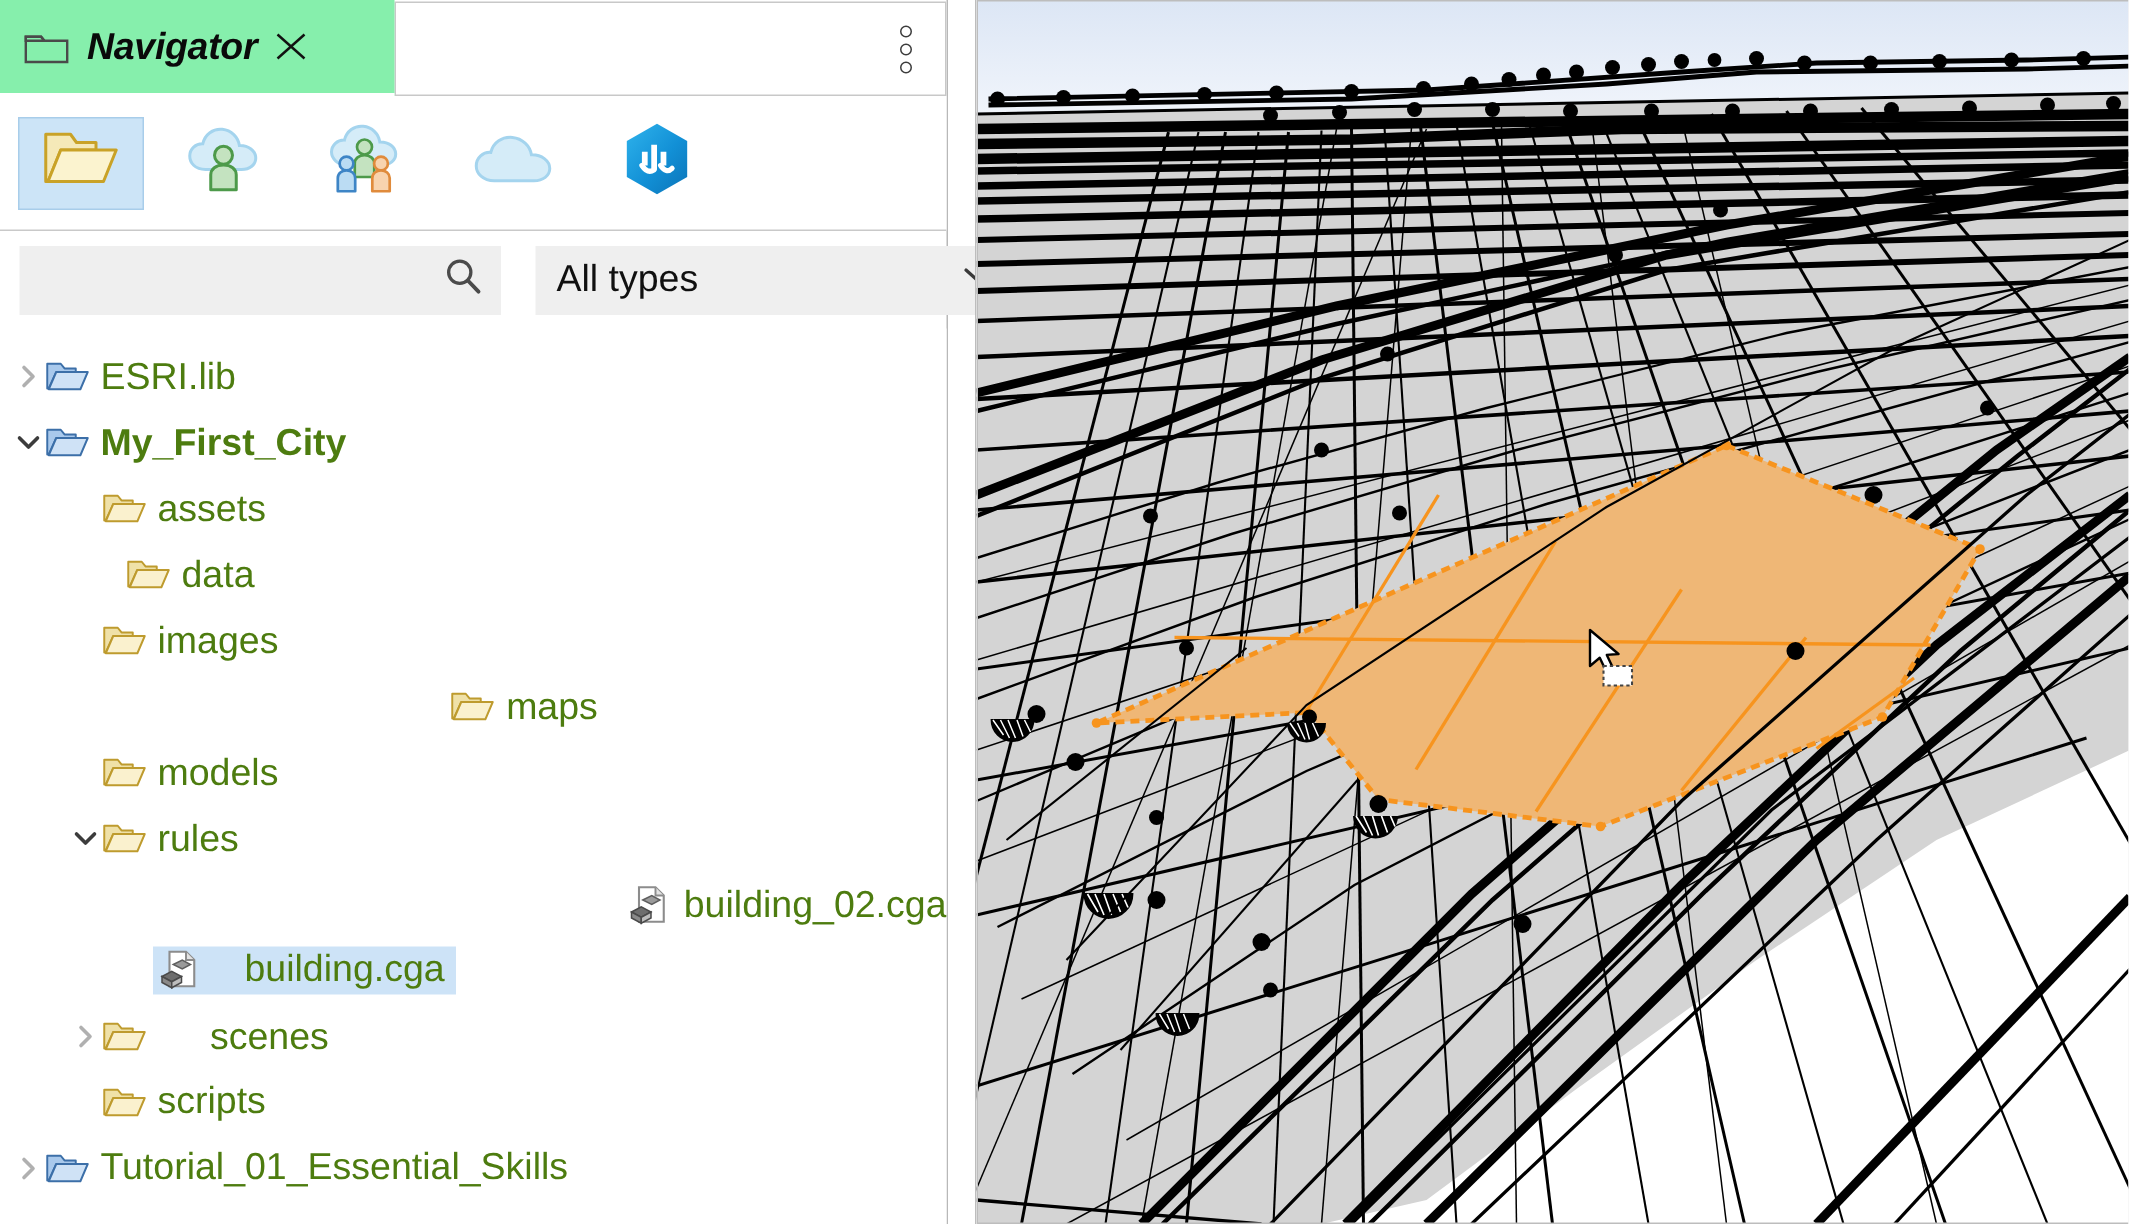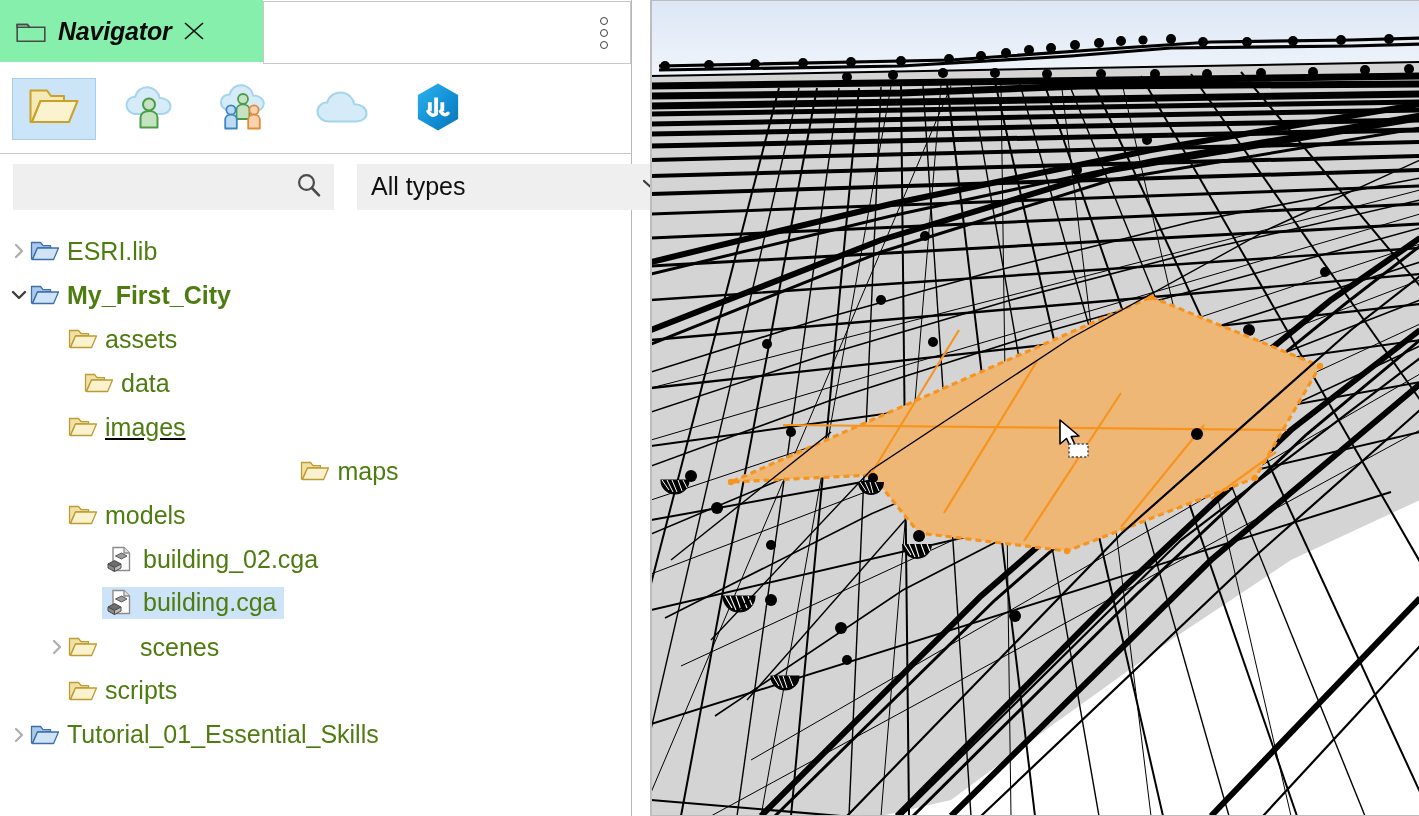--- a/index.html
+++ b/index.html
@@ -175,20 +175,21 @@
     white-space: nowrap;
     line-height: 1;
   }
   .tree-row.bold .tw-label { font-weight: bold; }
   .tw-sel {
     display: inline-flex;
     align-items: center;
     background: #cde3f7;
     padding: 2px 8px 4px 4px;
     margin-left: -4px;
+    gap: 20px;
   }
 
   
   #viewport {
     position: absolute;
     left: 650px; top: 0;
     width: 769px; height: 816px;
     background: #ffffff;
     overflow: hidden;
     border-left: 1px solid #bdbdbd;
@@ -365,21 +366,21 @@
           <span style="display: inline-flex; align-items: center;">
             <span class="tw-icon">
               <svg viewBox="0 0 30 24" width="30" height="24">
                 <path d="M1.5 3.5 H10.5 L13 6.6 H20.5 V9 H7.5 L2.5 20 H1.5 Z" fill="#EFE1A8" stroke="#BE9B2E" stroke-width="1.3" stroke-linejoin="round"></path>
                 <path d="M7.5 9 H28.5 L23.6 20.5 H2.5 Z" fill="#FAF1CE" stroke="#BE9B2E" stroke-width="1.3" stroke-linejoin="round"></path>
               </svg>
             </span>
             <span class="tw-label">data</span>
           </span>
         </div>
-        <div class="tree-row" style="padding-left: 46px; text-decoration: underline;">
+        <div class="tree-row" style="padding-left: 46px;">
           <span class="tw-spacer"></span>
           <span style="display: inline-flex; align-items: center;">
             <span class="tw-icon">
               <svg viewBox="0 0 30 24" width="30" height="24">
                 <path d="M1.5 3.5 H10.5 L13 6.6 H20.5 V9 H7.5 L2.5 20 H1.5 Z" fill="#EFE1A8" stroke="#BE9B2E" stroke-width="1.3" stroke-linejoin="round"></path>
                 <path d="M7.5 9 H28.5 L23.6 20.5 H2.5 Z" fill="#FAF1CE" stroke="#BE9B2E" stroke-width="1.3" stroke-linejoin="round"></path>
               </svg>
             </span>
             <span class="tw-label">images</span>
           </span>
@@ -401,21 +402,37 @@
           <span style="display: inline-flex; align-items: center;">
             <span class="tw-icon">
               <svg viewBox="0 0 30 24" width="30" height="24">
                 <path d="M1.5 3.5 H10.5 L13 6.6 H20.5 V9 H7.5 L2.5 20 H1.5 Z" fill="#EFE1A8" stroke="#BE9B2E" stroke-width="1.3" stroke-linejoin="round"></path>
                 <path d="M7.5 9 H28.5 L23.6 20.5 H2.5 Z" fill="#FAF1CE" stroke="#BE9B2E" stroke-width="1.3" stroke-linejoin="round"></path>
               </svg>
             </span>
             <span class="tw-label">models</span>
           </span>
         </div>
-        <div class="tree-row" style="padding-left: 84px;">
+        <div class="tree-row" style="padding-left: 46px;">
+          <span class="tw-arrow">
+            <svg viewBox="0 0 20 20" width="20" height="20">
+              <polyline points="4,7 10,13 16,7" fill="none" stroke="#3c3c3c" stroke-width="2.4" stroke-linecap="round" stroke-linejoin="round"></polyline>
+            </svg>
+          </span>
+          <span style="display: inline-flex; align-items: center;">
+            <span class="tw-icon">
+              <svg viewBox="0 0 30 24" width="30" height="24">
+                <path d="M1.5 3.5 H10.5 L13 6.6 H20.5 V9 H7.5 L2.5 20 H1.5 Z" fill="#EFE1A8" stroke="#BE9B2E" stroke-width="1.3" stroke-linejoin="round"></path>
+                <path d="M7.5 9 H28.5 L23.6 20.5 H2.5 Z" fill="#FAF1CE" stroke="#BE9B2E" stroke-width="1.3" stroke-linejoin="round"></path>
+              </svg>
+            </span>
+            <span class="tw-label">rules</span>
+          </span>
+        </div>
+        <div class="tree-row" style="padding-left: 84px; justify-content: flex-end;">
           <span class="tw-spacer"></span>
           <span style="display: inline-flex; align-items: center;">
             <span class="tw-icon">
               <svg viewBox="0 0 26 28" width="26" height="28">
                 <path d="M7 2.5 H18 L23.5 8 V25.5 H7 Z" fill="#FFFFFF" stroke="#8C8C8C" stroke-width="1.4"></path>
                 <path d="M18 2.5 V8 H23.5" fill="#E3E3E3" stroke="#8C8C8C" stroke-width="1.3"></path>
                 <path d="M9.5 11 L15.5 8 L21 11 L15.5 14 Z" fill="#9A9A9A" stroke="#5E5E5E" stroke-width="1"></path>
                 <path d="M2 19 L8.5 15.5 L15 19 L8.5 22.5 Z" fill="#6E6E6E" stroke="#4A4A4A" stroke-width="1"></path>
                 <path d="M2 19 L2 23 L8.5 26.5 L8.5 22.5 Z" fill="#8A8A8A" stroke="#4A4A4A" stroke-width="1"></path>
                 <path d="M8.5 22.5 L8.5 26.5 L15 23 L15 19 Z" fill="#BDBDBD" stroke="#4A4A4A" stroke-width="1"></path>

